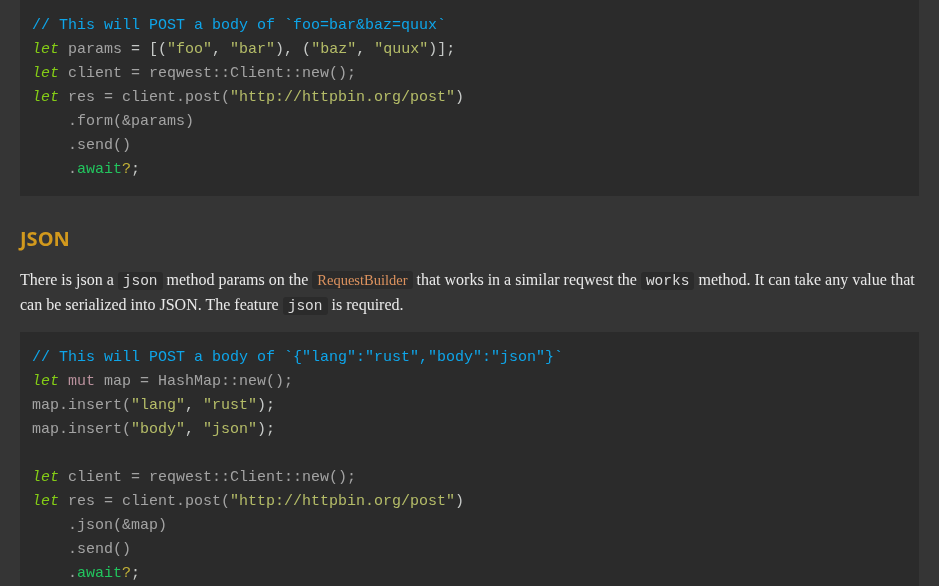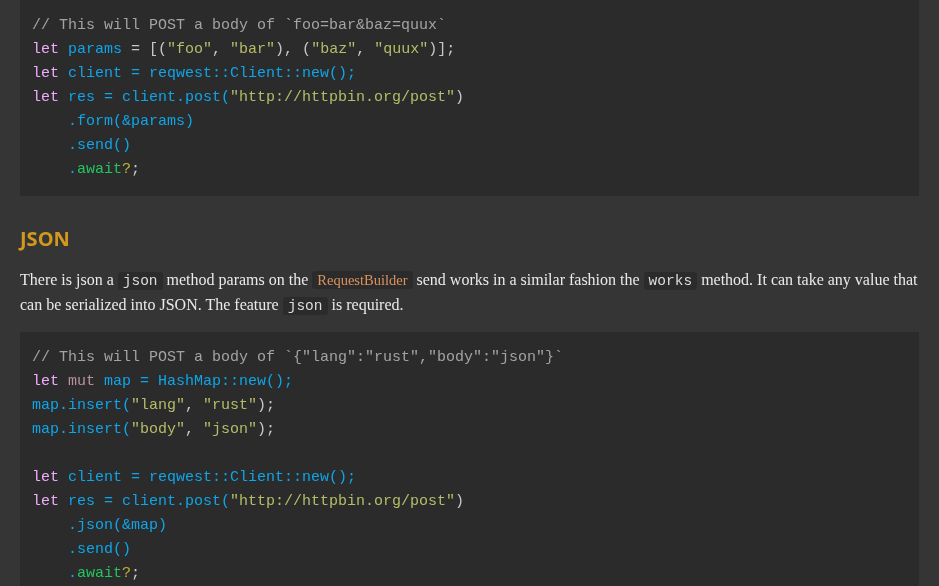--- a/index.html
+++ b/index.html
@@ -33,25 +33,25 @@
     font-weight: 700;
     font-size: 20px;
     margin: 28px 0 14px 0;
   }
   p.prose {
     color: #eaeaea;
     margin: 0 0 14px 0;
     line-height: 1.55;
   }
   
-  .tok-comment { color: #a3a3a3; }
-  .tok-kw      { color: #f0abfc; }
+  .tok-comment { color: #0ea5e9; }
+  .tok-kw      { color: #84cc16; font-style: italic; }
   .tok-str     { color: #b5bd68; }
   .tok-op      { color: #c5c8c6; }
-  .tok-ident   { color: #0ea5e9; }
+  .tok-ident   { color: #a3a3a3; }
   .tok-await   { color: #22c55e; }
   .tok-q       { color: #c3b237; }
   .tok-mut     { color: #ba919d; }
   
   code.inline {
     background: #2b2b2b;
     font-family: "SFMono-Regular", Consolas, "Liberation Mono", Menlo, monospace;
     font-size: 14.5px;
     padding: 1px 5px;
     border-radius: 3px;
@@ -67,21 +67,21 @@
 <pre class="code"><span class="tok-comment">// This will POST a body of `foo=bar&amp;baz=quux`</span>
 <span class="tok-kw">let</span><span class="tok-ident"> </span><span class="tok-ident">params</span><span class="tok-op"> = [(</span><span class="tok-str">"foo"</span><span class="tok-op">, </span><span class="tok-str">"bar"</span><span class="tok-op">), (</span><span class="tok-str">"baz"</span><span class="tok-op">, </span><span class="tok-str">"quux"</span><span class="tok-op">)];</span>
 <span class="tok-kw">let</span><span class="tok-ident"> client = reqwest::Client::new();</span>
 <span class="tok-kw">let</span><span class="tok-ident"> res = client.post(</span><span class="tok-str">"http://httpbin.org/post"</span><span class="tok-op">)</span>
 <span class="tok-ident">    .form(&amp;params)</span>
 <span class="tok-ident">    .send()</span>
 <span class="tok-ident">    .</span><span class="tok-await">await</span><span class="tok-q">?</span><span class="tok-op">;</span></pre>
 
 <h2 class="section">JSON</h2>
 
-<p class="prose"><span>There is json a </span><code class="inline">json</code><span> method params on the </span><code class="inline type">RequestBuilder</code><span> send works in a similar fashion the </span><code class="inline">works</code><span> method. It can take any value that can be serialized into JSON. The feature </span><code class="inline">json</code><span> is required.</span></p>
+<p class="prose"><span>There is json a </span><code class="inline">json</code><span> method params on the </span><code class="inline type">RequestBuilder</code><span> that works in a similar reqwest the </span><code class="inline">works</code><span> method. It can take any value that can be serialized into JSON. The feature </span><code class="inline">json</code><span> is required.</span></p>
 
 <pre class="code"><span class="tok-comment">// This will POST a body of `{"lang":"rust","body":"json"}`</span>
 <span class="tok-kw">let</span><span> </span><span class="tok-mut">mut</span><span class="tok-ident"> map = HashMap::new();</span>
 <span class="tok-ident">map.insert(</span><span class="tok-str">"lang"</span><span class="tok-op">, </span><span class="tok-str">"rust"</span><span class="tok-op">);</span>
 <span class="tok-ident">map.insert(</span><span class="tok-str">"body"</span><span class="tok-op">, </span><span class="tok-str">"json"</span><span class="tok-op">);</span>
 <span></span>
 <span class="tok-kw">let</span><span class="tok-ident"> client = reqwest::Client::new();</span>
 <span class="tok-kw">let</span><span class="tok-ident"> res = client.post(</span><span class="tok-str">"http://httpbin.org/post"</span><span class="tok-op">)</span>
 <span class="tok-ident">    .json(&amp;map)</span>
 <span class="tok-ident">    .send()</span>

